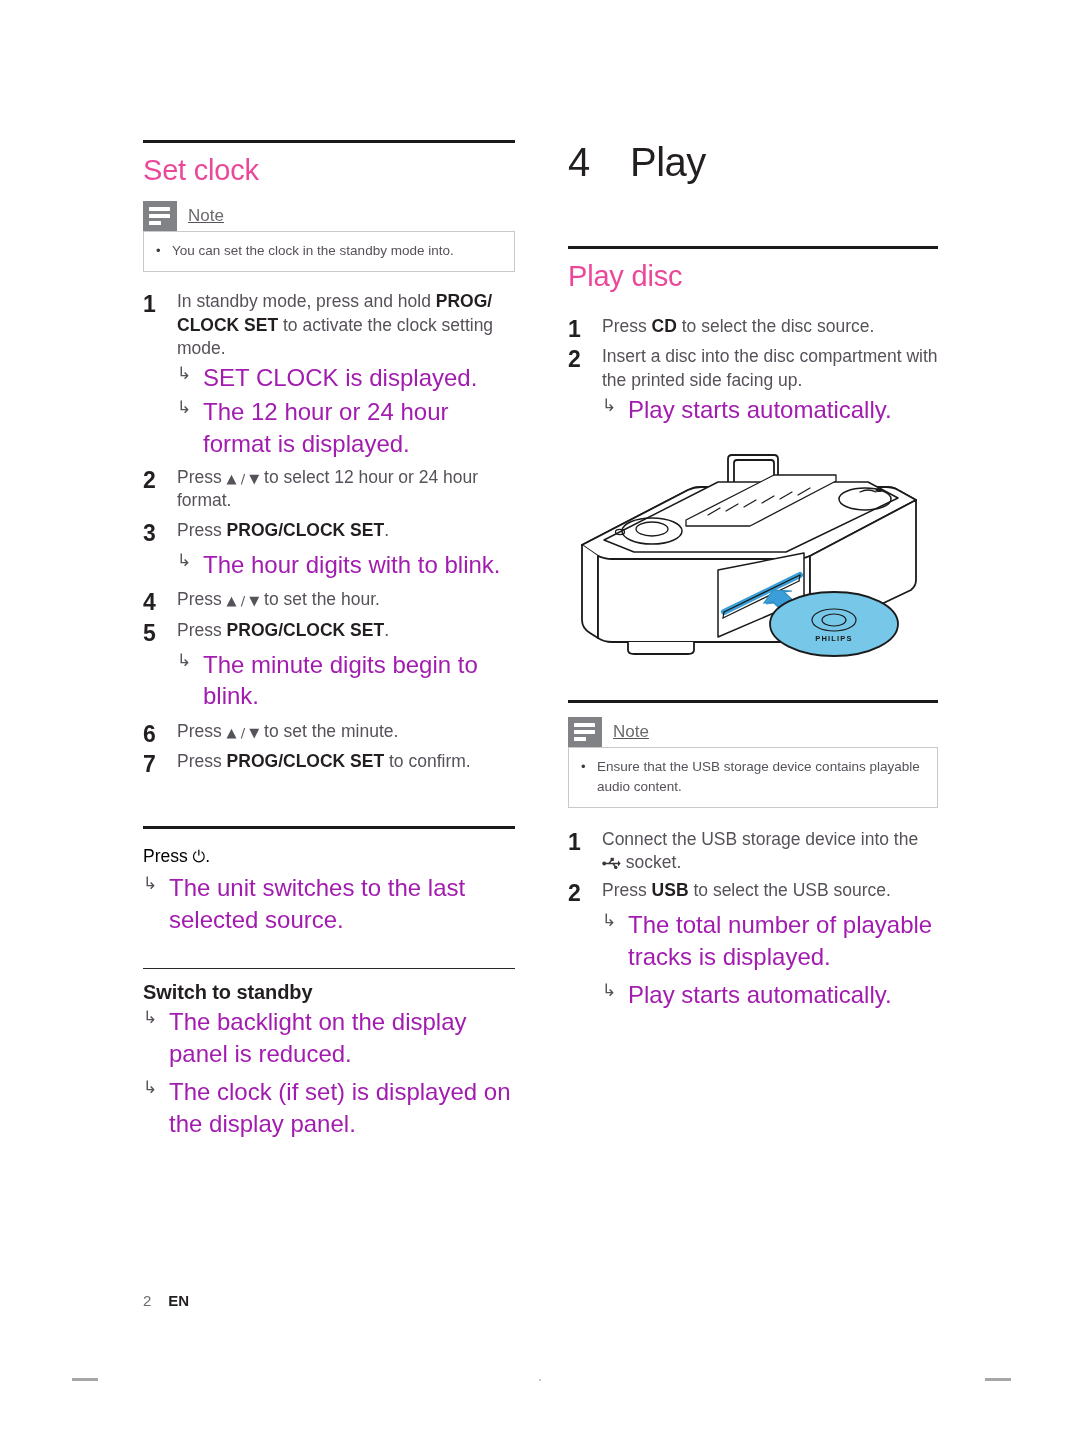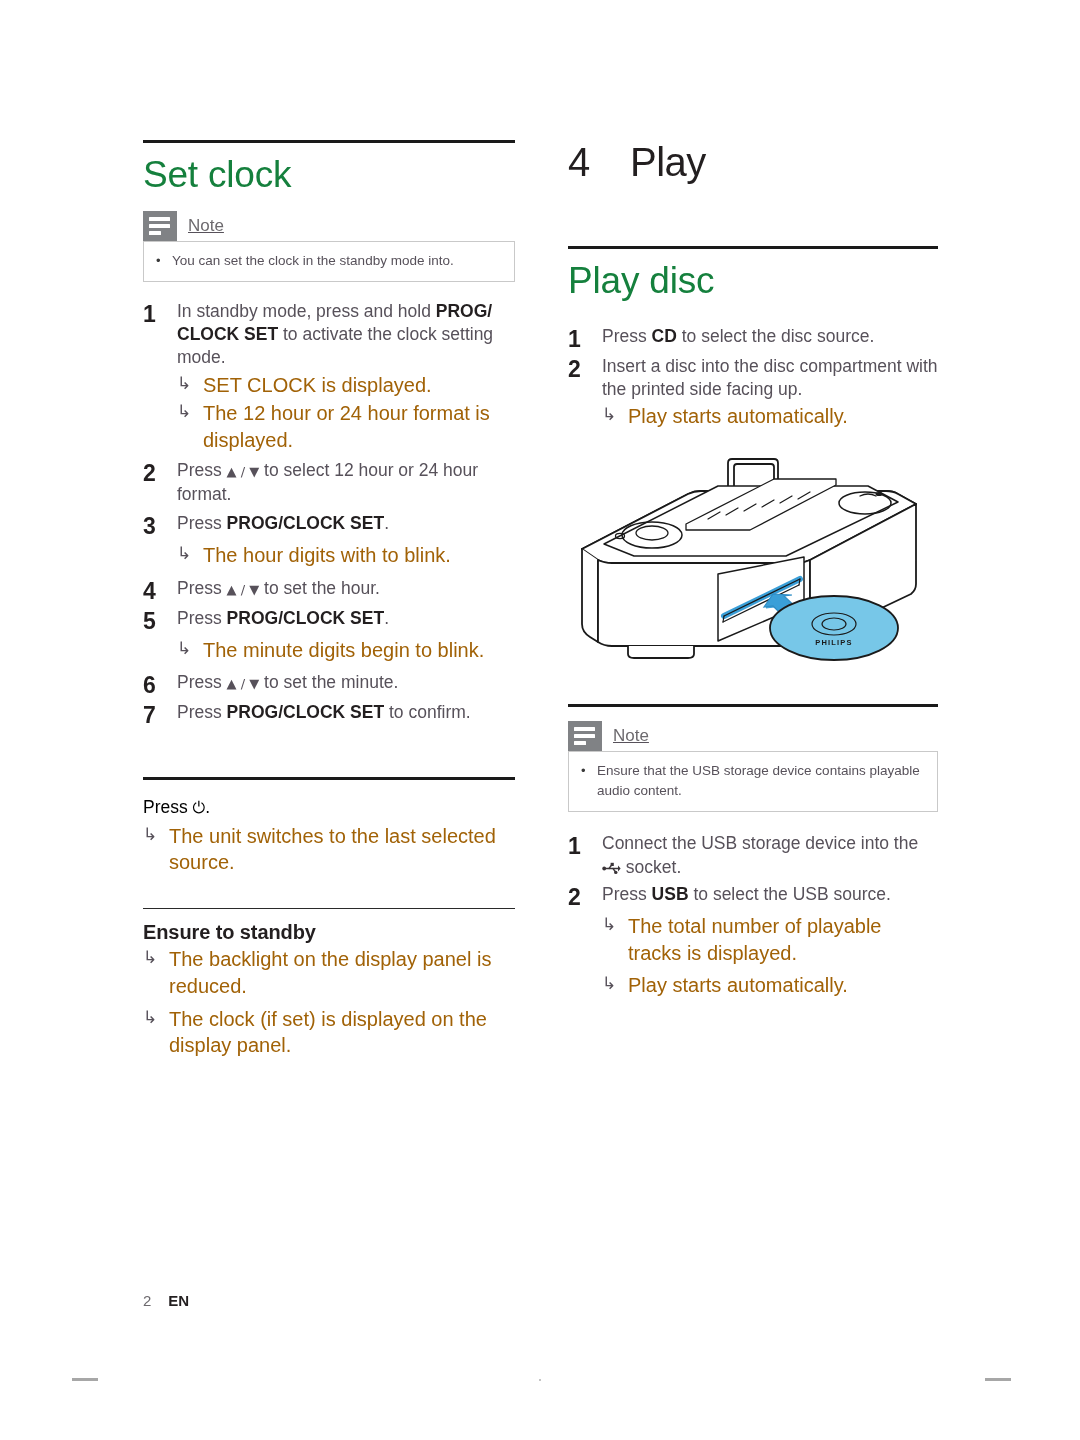--- a/index.html
+++ b/index.html
@@ -40,23 +40,23 @@
     background: #1a1a1a;
     width: 100%;
     margin: 0;
   }
   .rule-thin {
     height: 1.5px;
     background: #2a2a2a;
     width: 100%;
   }
   h1.section {
-    font-size: 37px;
+    font-size: 29px;
     font-weight: 400;
-    color: #15803d;
+    color: #ec4899;
     margin: 10px 0 0 0;
     letter-spacing: -0.2px;
     line-height: 1.18;
   }
   h2.sub {
     font-size: 20px;
     font-weight: 700;
     color: #231f20;
     margin: 12px 0 0 0;
     letter-spacing: -0.1px;
@@ -169,23 +169,23 @@
     margin-left: 0;
   }
   .result .ar {
     flex: 0 0 26px;
     font-size: 17px;
     line-height: 1.33;
     color: #57515a;
   }
   .result .rtxt {
     flex: 1 1 auto;
-    font-size: 20px;
+    font-size: 24px;
     line-height: 1.33;
-    color: #a16207;
+    color: #a21caf;
   }
   .para {
     font-size: 17.5px;
     line-height: 1.33;
     color: #000000;
     margin-top: 16px;
   }
 
   .arrowglyph { font-family: "DejaVu Sans", sans-serif; font-size: 15px; }
   .updown { font-family: "DejaVu Sans", sans-serif; font-size: 13px; }
@@ -326,21 +326,21 @@
       <div class="result flush" style="margin-top:3px;">
         <span class="ar arrowglyph">↳</span>
         <span class="rtxt">The unit switches to the last selected source.</span>
       </div>
     </div>
 
     <div class="gap-md"></div>
 
     <div>
       <div class="rule-thin"></div>
-      <h2 class="sub">Ensure to standby</h2>
+      <h2 class="sub">Switch to standby</h2>
 
       <div class="result flush" style="margin-top:2px;">
         <span class="ar arrowglyph">↳</span>
         <span class="rtxt">The backlight on the display panel is reduced.</span>
       </div>
       <div class="result flush" style="margin-top:6px;">
         <span class="ar arrowglyph">↳</span>
         <span class="rtxt">The clock (if set) is displayed on the display panel.</span>
       </div>
     </div>

